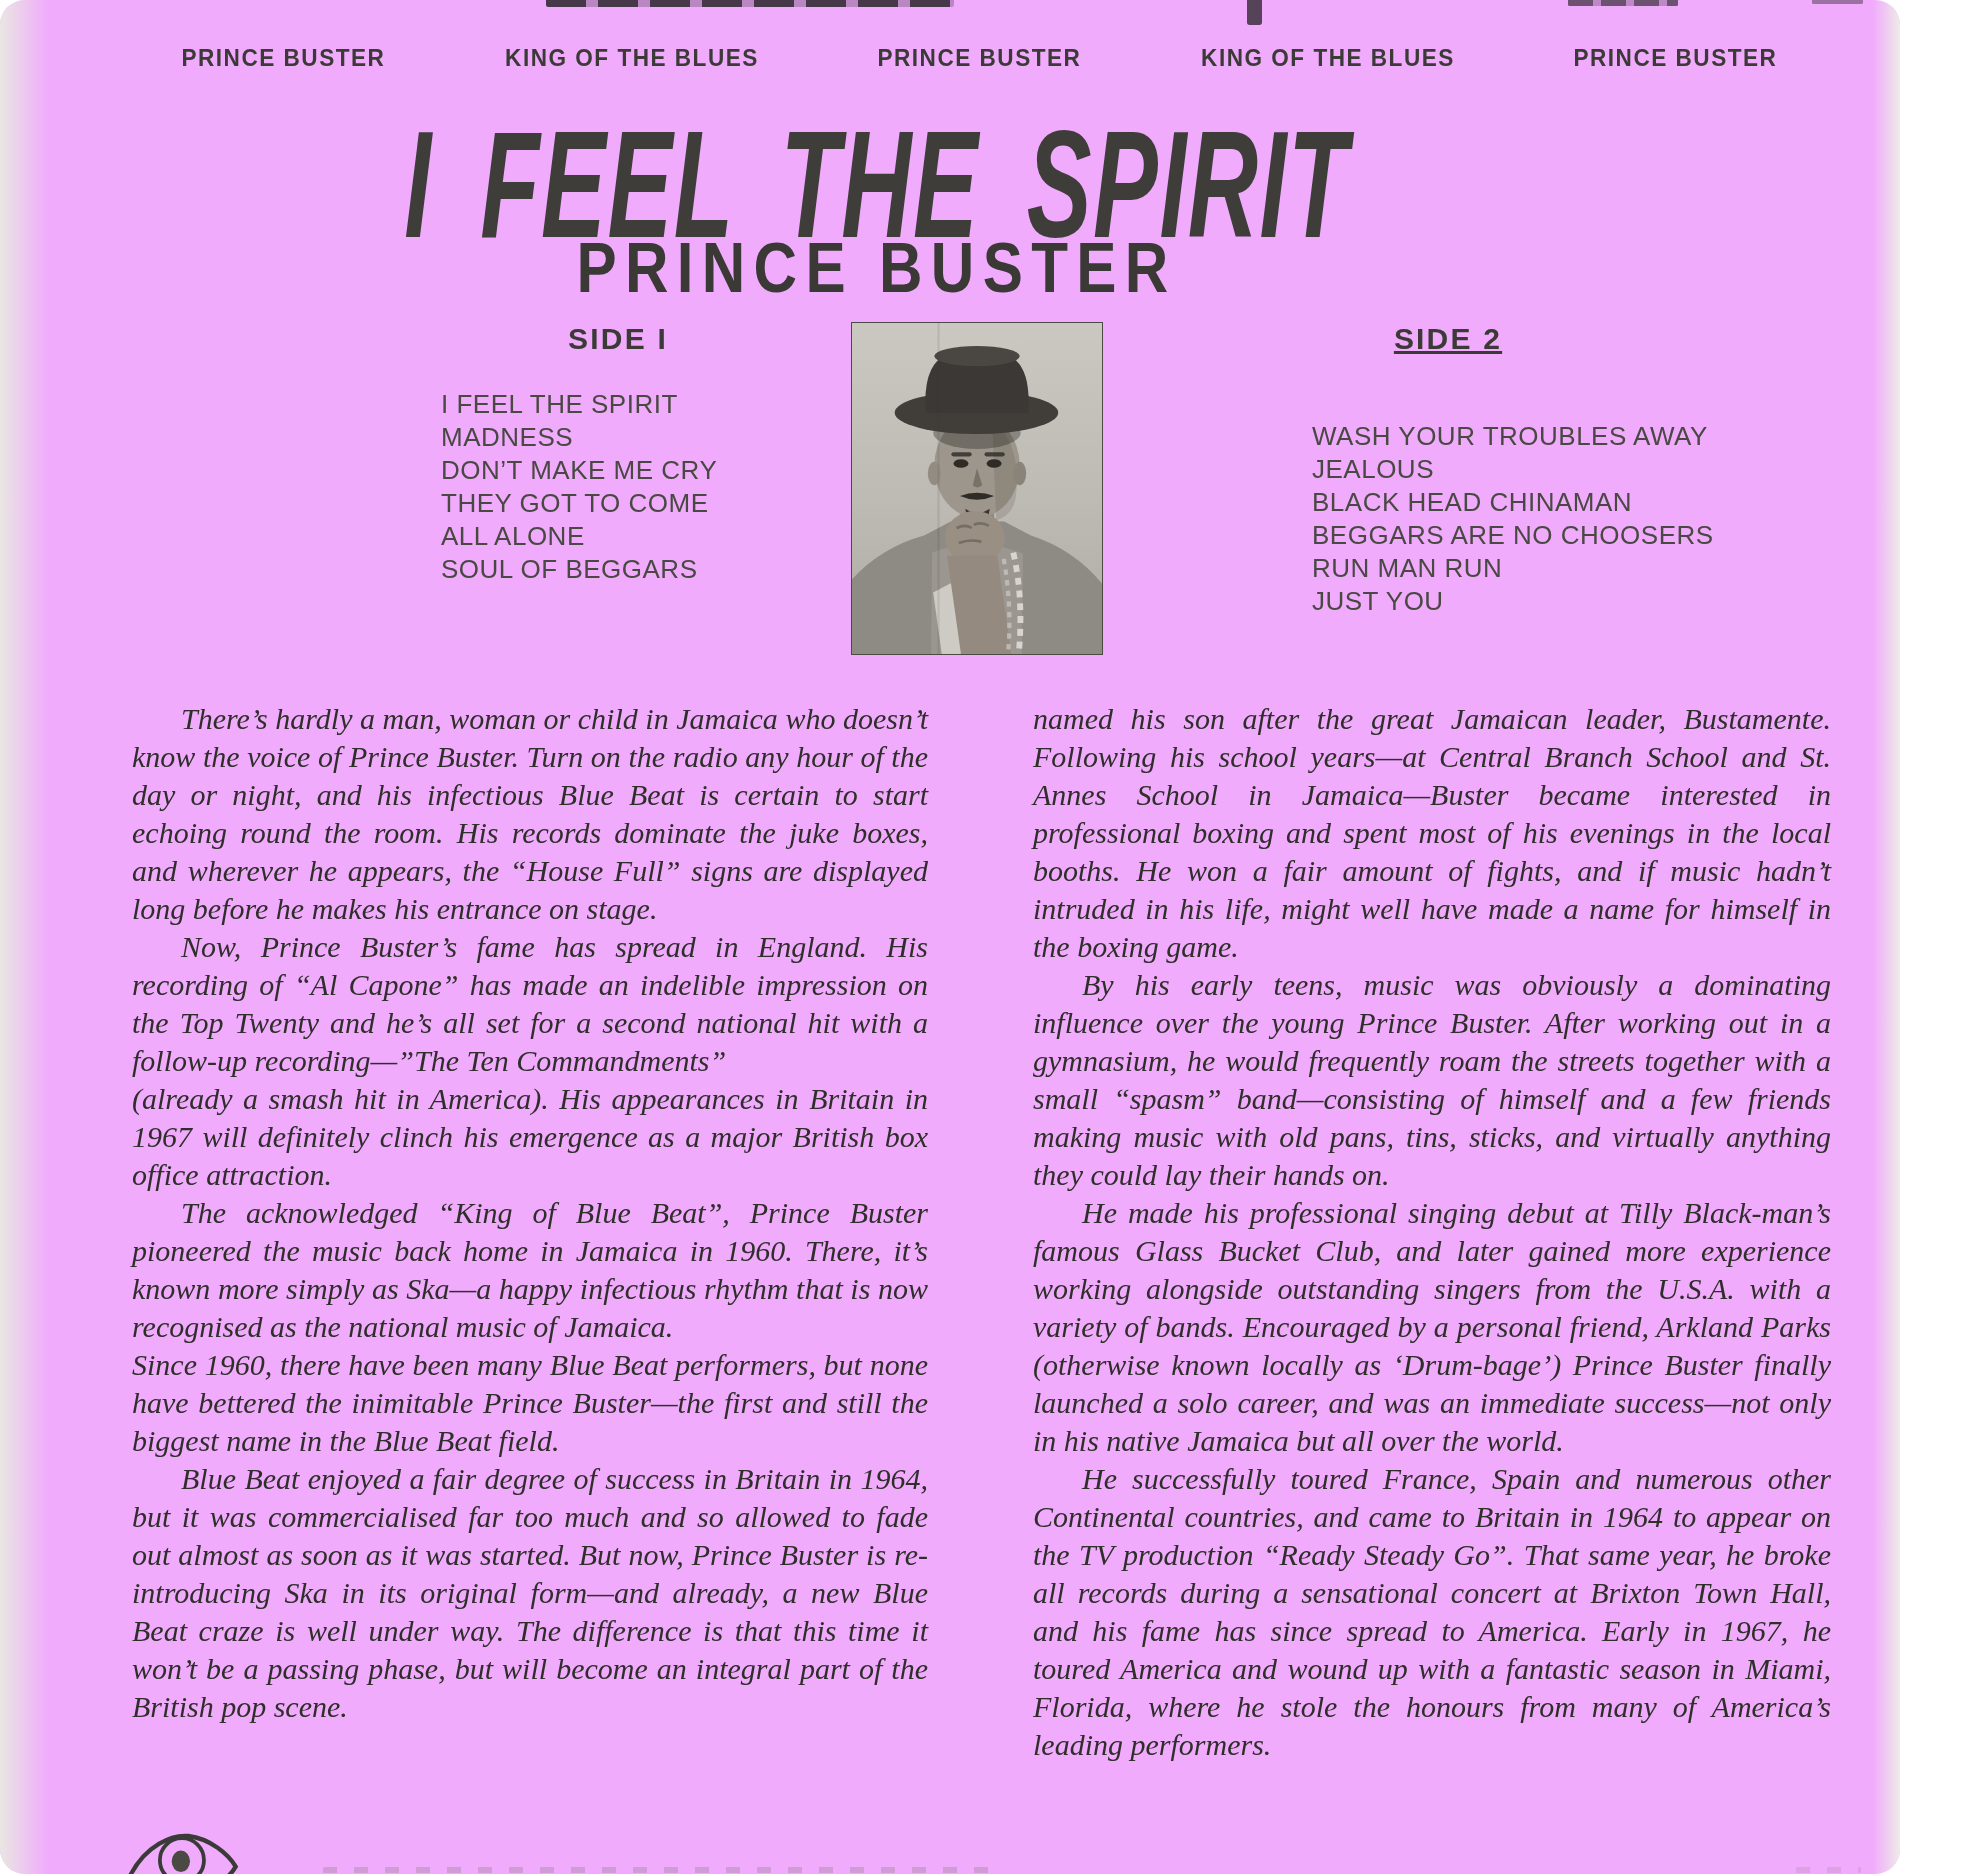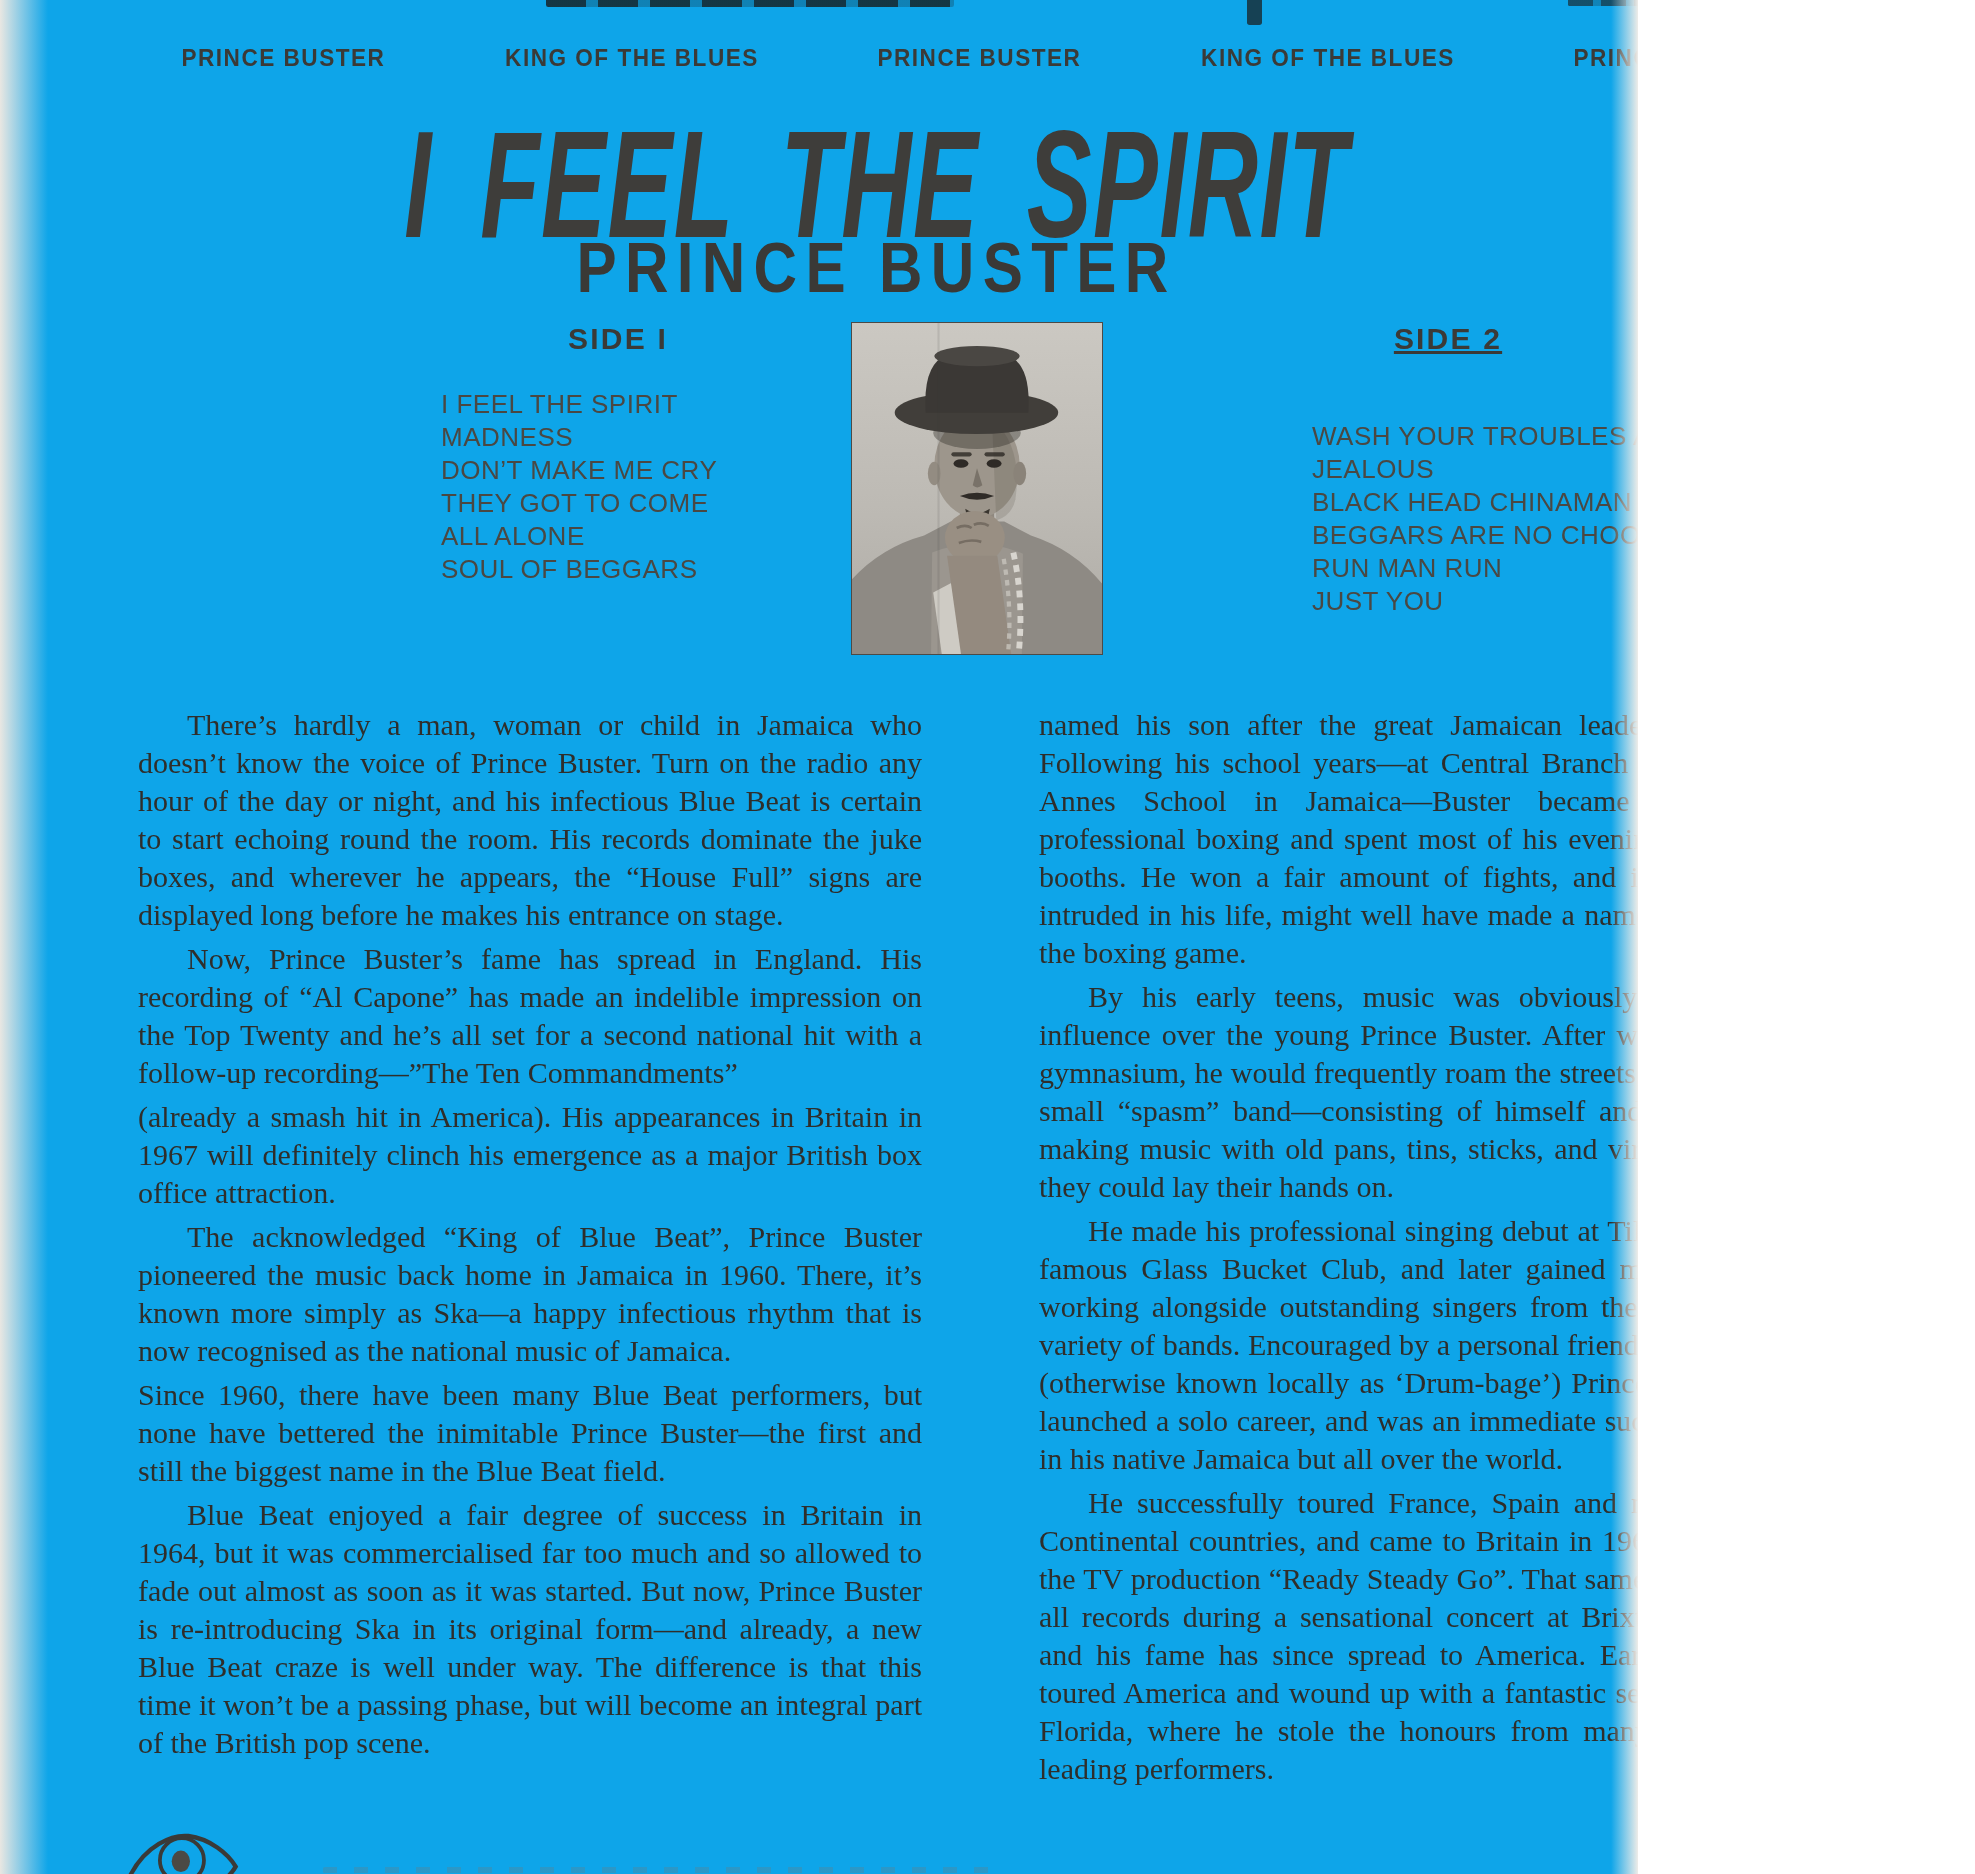--- a/index.html
+++ b/index.html
@@ -1,23 +1,24 @@
 <!DOCTYPE html>
 <html style="font-size:8.6px"><head>
 <meta charset="utf-8">
 <style>
   html, body { margin: 0; padding: 0; }
   body { font-family: "Liberation Serif", serif; }
 
   .page {
     position: relative;
-    width: 1638px;
+    width: 1900px;
     height: 1874px;
-    background: #0ea5e9;
+    background: #f0abfc;
     overflow: hidden;
+    border-radius: 25px;
   }
   
   .page::before {
     content: "";
     position: absolute; left: 0; top: 0; bottom: 0; width: 48px;
     background: linear-gradient(90deg, #e9e7e2, rgba(233,231,226,0));
     pointer-events: none;
   }
   .page::after {
     content: "";
@@ -97,24 +98,24 @@
     position: absolute; left: 851px; top: 322px; width: 252px; height: 333px;
     border: 1.1px solid #4c4a47; box-sizing: border-box; background: #bdbab4;
   }
   .photo-frame svg { display: block; width: 100%; height: 100%; }
 
   
   .col { position: absolute; top: 700px; }
   .col.left  { left: 132px;  width: 796px; }
   .col.right { left: 1033px; width: 798px; }
   .col p {
-    margin: 6px;
+    margin: 0;
     font-family: "Liberation Serif", serif;
     font-size: 30px; line-height: 38px;
-    text-align: justify; color: #2f2e2b;
+    text-align: justify; color: #2f2e2b; font-style: italic;
   }
   .col p.indent { text-indent: 49px; }
 
   
   .eye-logo { position: absolute; left: 126px; top: 1829px; width: 114px; height: 71px; }
   .eye-logo svg { display: block; width: 100%; height: 100%; }
 
   
   .bottom-smudge {
     position: absolute; left: 323px; top: 1867px; width: 678px; height: 6px;

